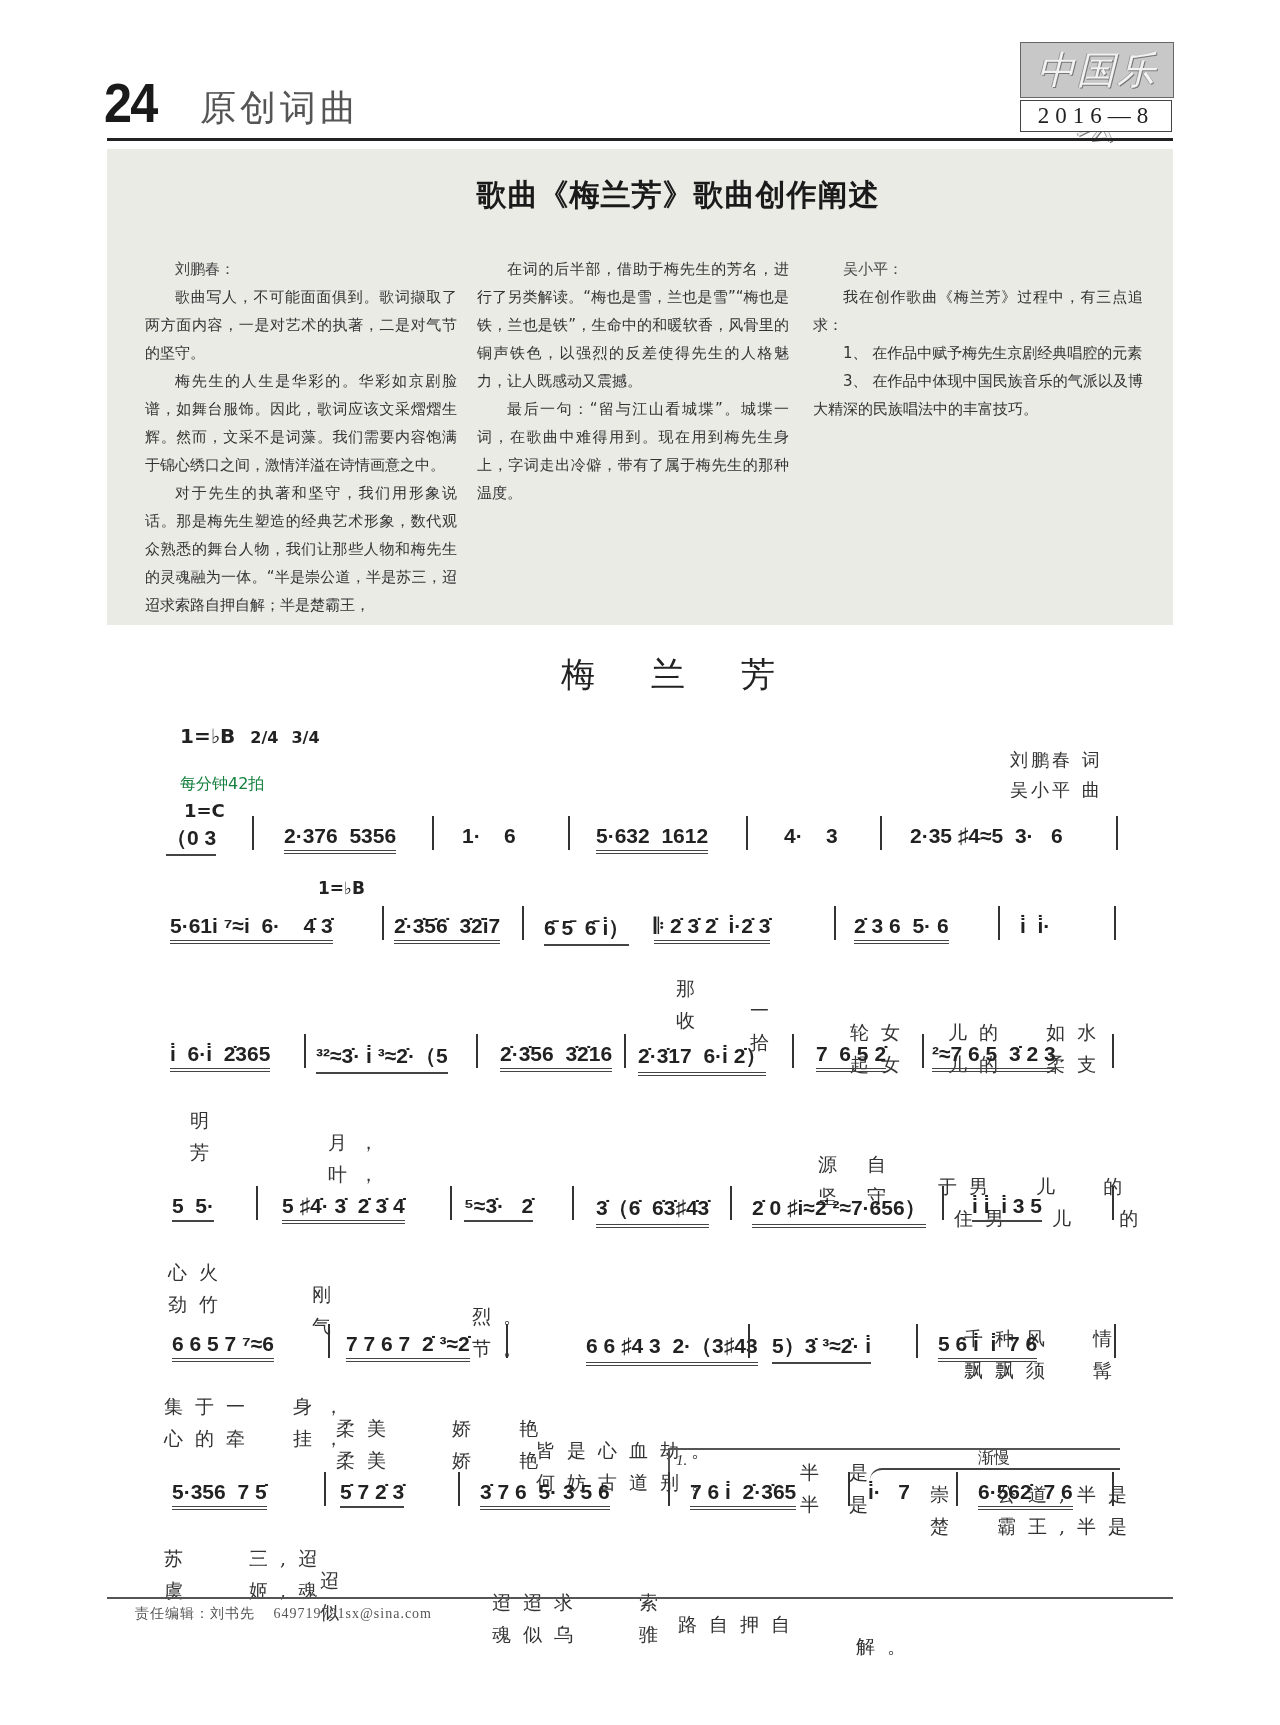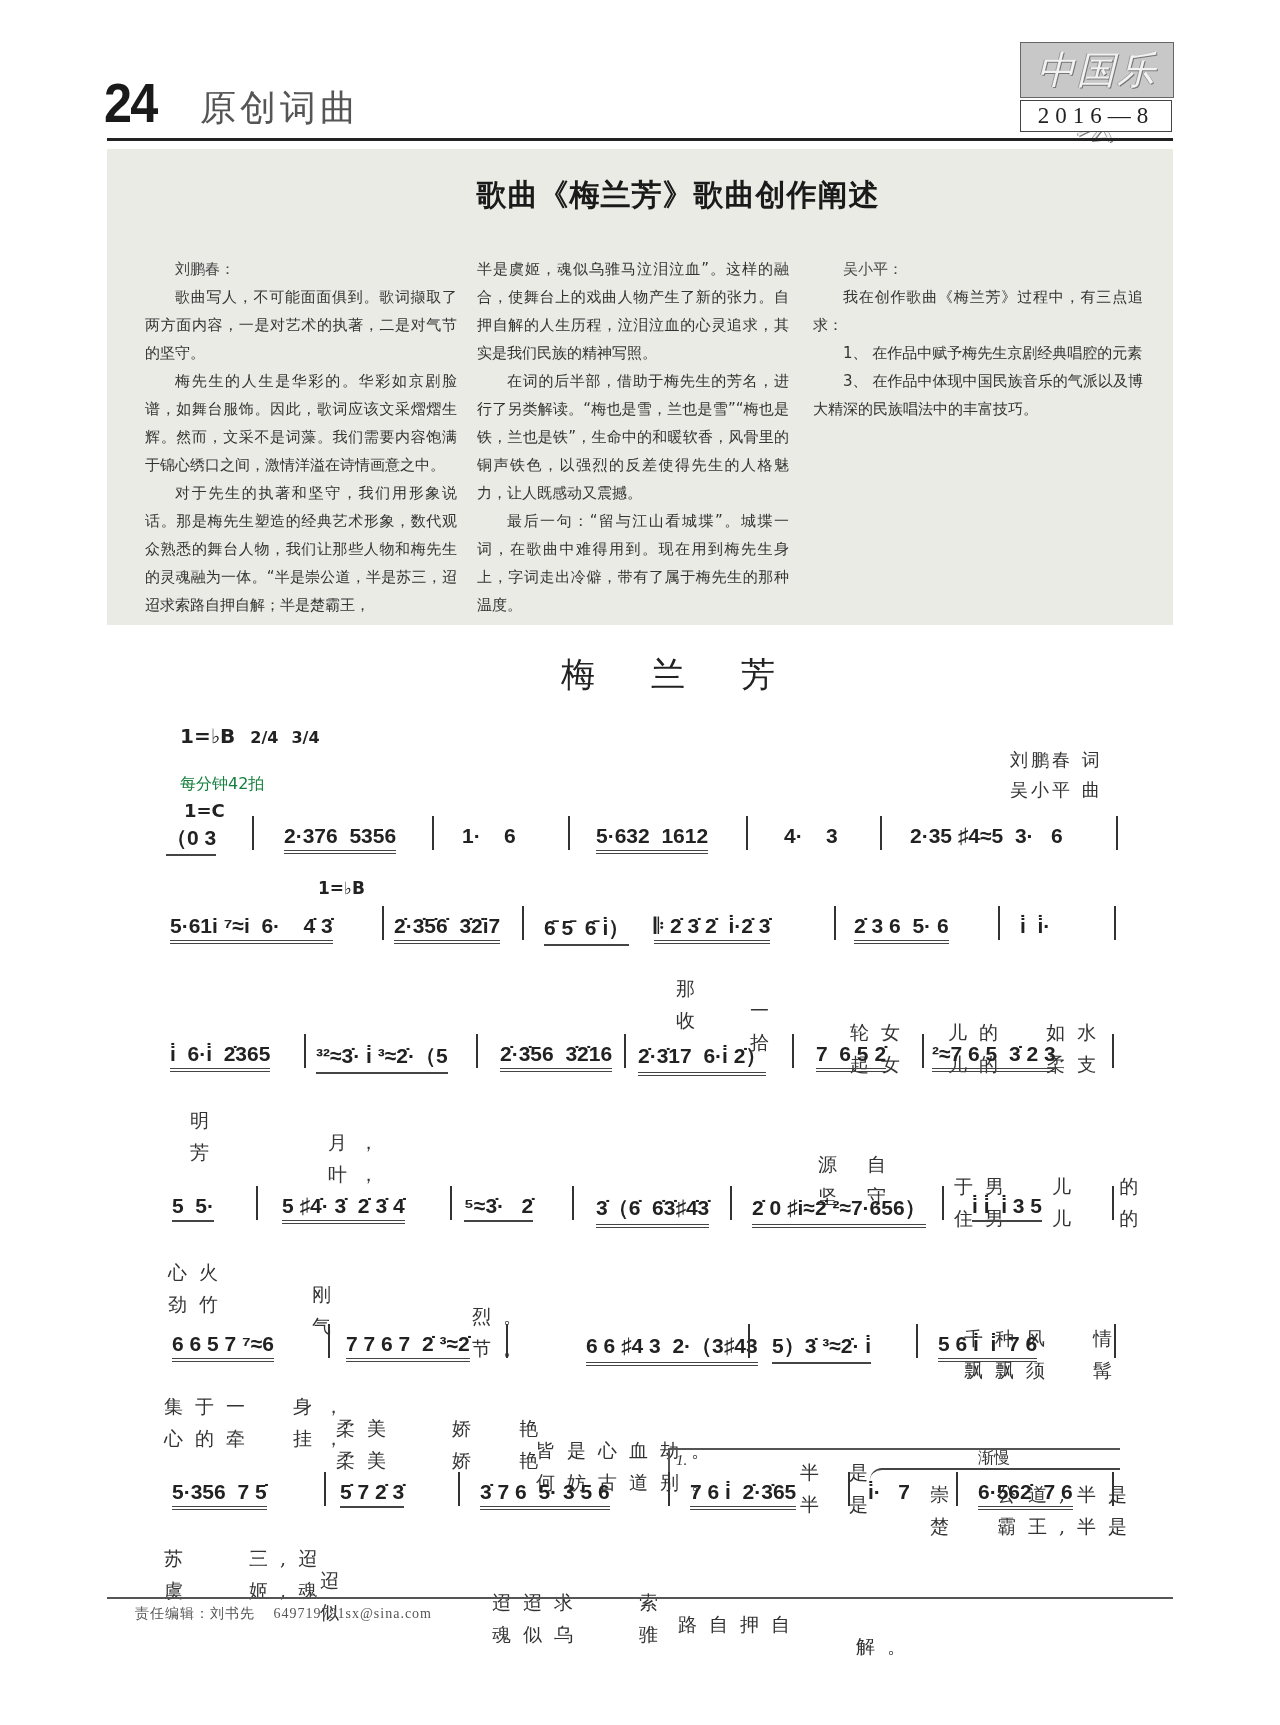--- a/index.html
+++ b/index.html
@@ -65,21 +65,20 @@
   <div class="abs article-title">歌曲《梅兰芳》歌曲创作阐述</div>
 
   <div class="abs col col1">
     <p class="speaker">刘鹏春：</p>
     <p>歌曲写人，不可能面面俱到。歌词撷取了两方面内容，一是对艺术的执著，二是对气节的坚守。</p>
     <p>梅先生的人生是华彩的。华彩如京剧脸谱，如舞台服饰。因此，歌词应该文采熠熠生辉。然而，文采不是词藻。我们需要内容饱满于锦心绣口之间，激情洋溢在诗情画意之中。</p>
     <p>对于先生的执著和坚守，我们用形象说话。那是梅先生塑造的经典艺术形象，数代观众熟悉的舞台人物，我们让那些人物和梅先生的灵魂融为一体。“半是崇公道，半是苏三，迢迢求索路自押自解；半是楚霸王，</p>
   </div>
 
   <div class="abs col col2">
-    <p class="cont">半是虞姬，魂似乌骓马泣泪泣血”。这样的融合，使舞台上的戏曲人物产生了新的张力。自押自解的人生历程，泣泪泣血的心灵追求，其实是我们民族的精神写照。</p>
     <p>在词的后半部，借助于梅先生的芳名，进行了另类解读。“梅也是雪，兰也是雪”“梅也是铁，兰也是铁”，生命中的和暖软香，风骨里的铜声铁色，以强烈的反差使得先生的人格魅力，让人既感动又震撼。</p>
     <p>最后一句：“留与江山看城堞”。城堞一词，在歌曲中难得用到。现在用到梅先生身上，字词走出冷僻，带有了属于梅先生的那种温度。</p>
   </div>
 
   <div class="abs col col3">
     <p class="speaker">吴小平：</p>
     <p>我在创作歌曲《梅兰芳》过程中，有三点追求：</p>
     <p>1、 在作品中赋予梅先生京剧经典唱腔的元素</p>
     <p>3、 在作品中体现中国民族音乐的气派以及博大精深的民族唱法中的丰富技巧。</p>
   </div>
@@ -152,21 +151,21 @@
     <div class="bar" style="left:632px;"></div>
     <span class="seg dbl" style="left:656px;">7  6 5 2̇</span>
     <div class="bar" style="left:762px;"></div>
     <span class="seg dbl" style="left:772px;">²≈7 6 5  3̇ 2 3</span>
     <div class="bar" style="left:952px;"></div>
   </div>
   <div class="lyric-line" style="top:46px;">
     <span class="lyric" style="left:30px;">明</span>
     <span class="lyric" style="left:168px;">月，</span>
     <span class="lyric" style="left:658px;">源 自</span>
-    <span class="lyric" style="left:794px;">于男  儿  的</span>
+    <span class="lyric" style="left:778px;">于男  儿  的</span>
   </div>
   <div class="lyric-line" style="top:78px;">
     <span class="lyric" style="left:30px;">芳</span>
     <span class="lyric" style="left:168px;">叶，</span>
     <span class="lyric" style="left:658px;">坚 守</span>
     <span class="lyric" style="left:794px;">住男  儿  的</span>
   </div>
 </div>
 
 <div class="abs score-row" style="top:1192px;">

